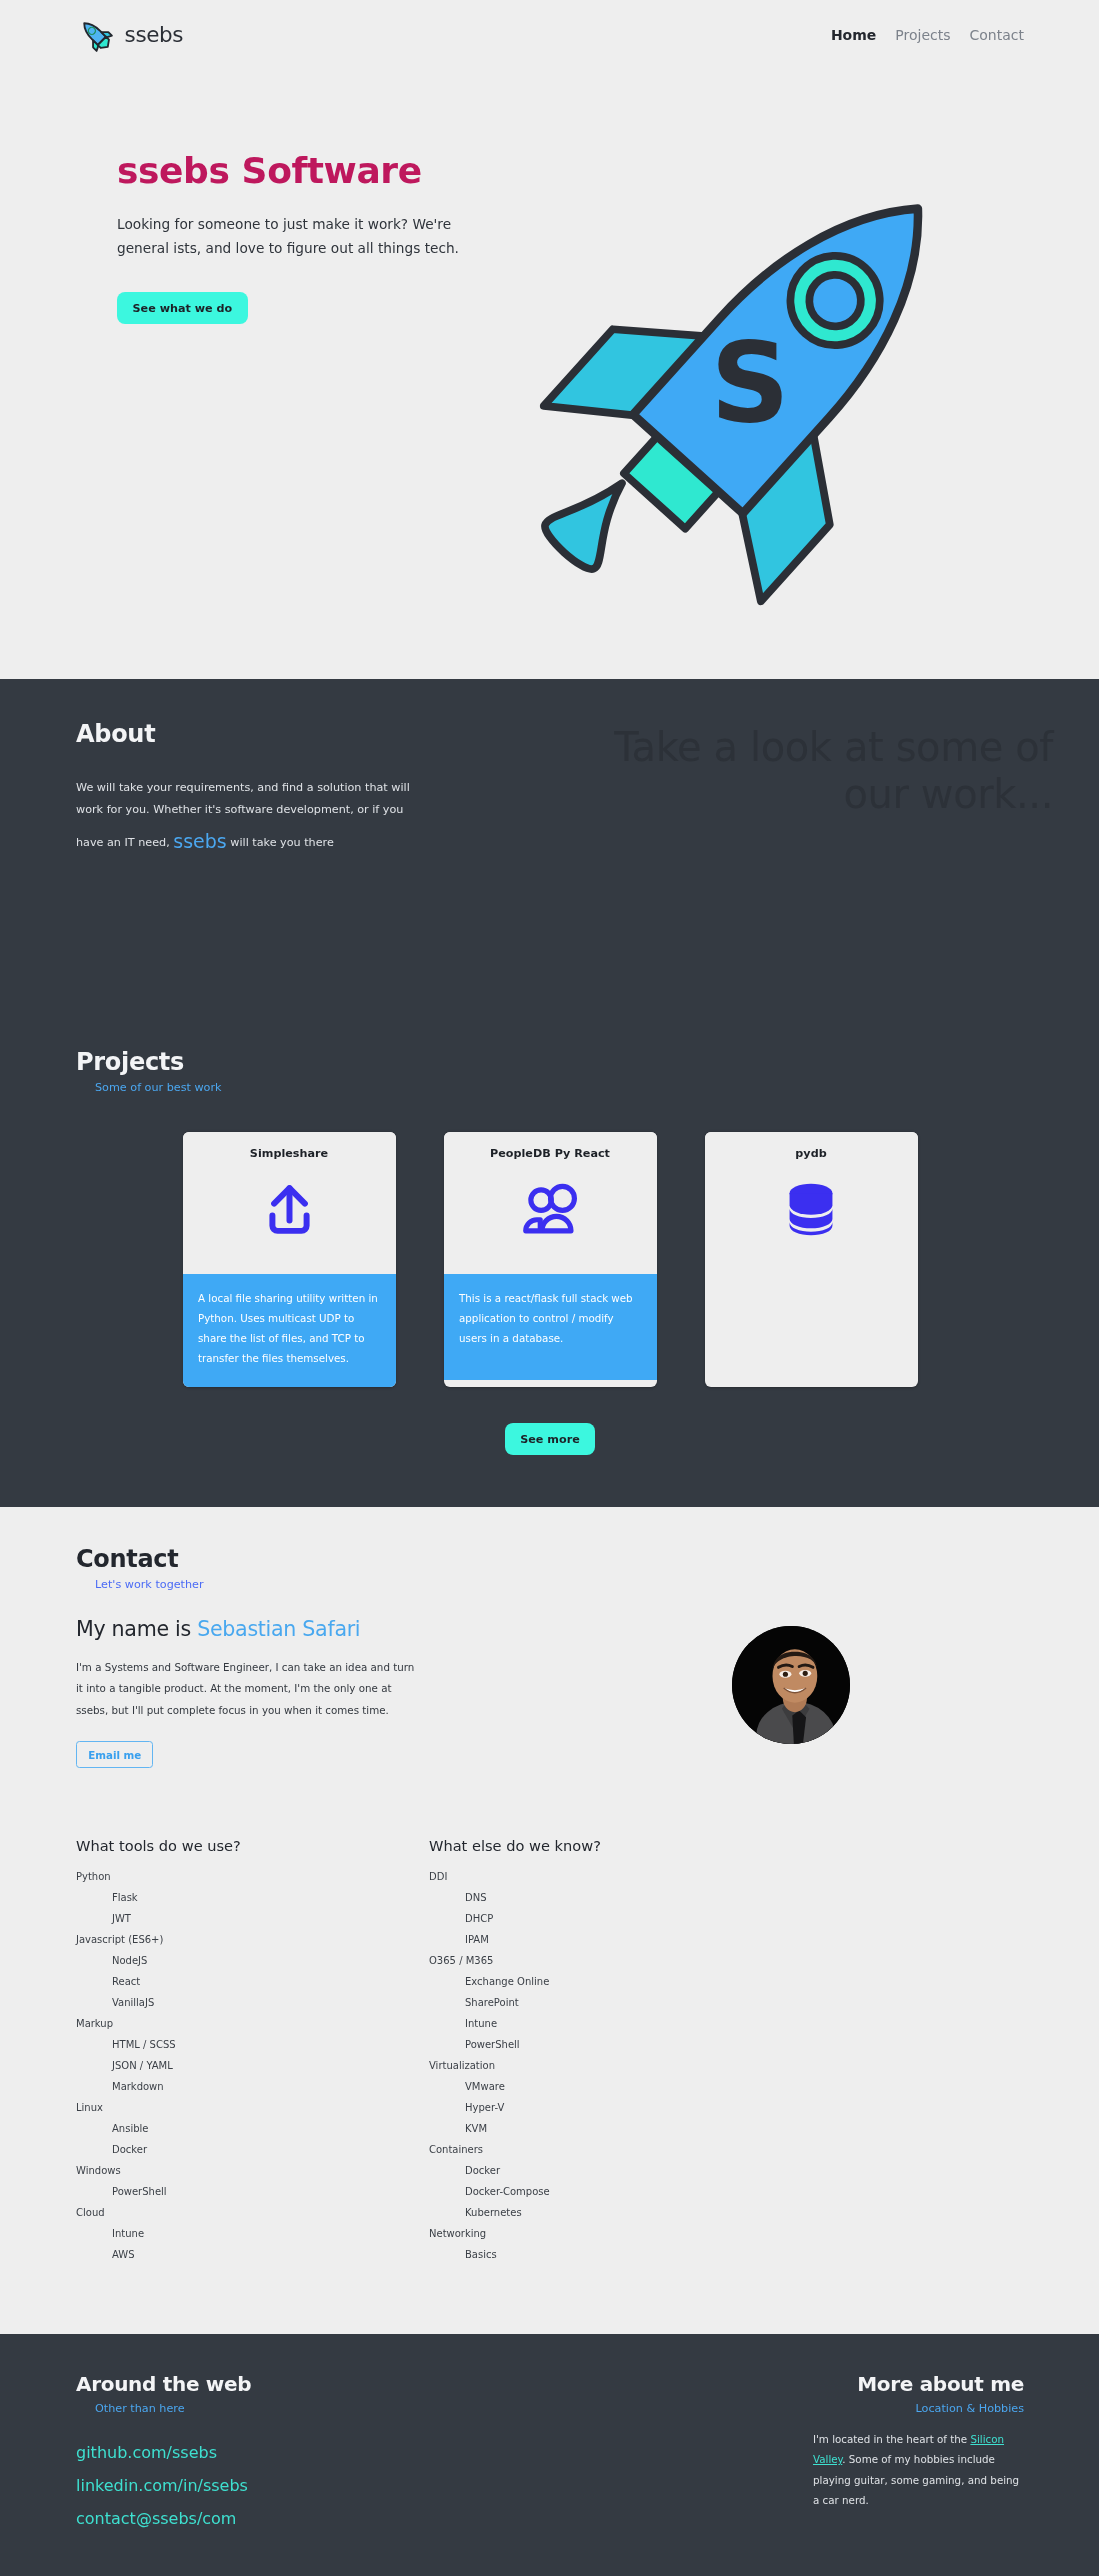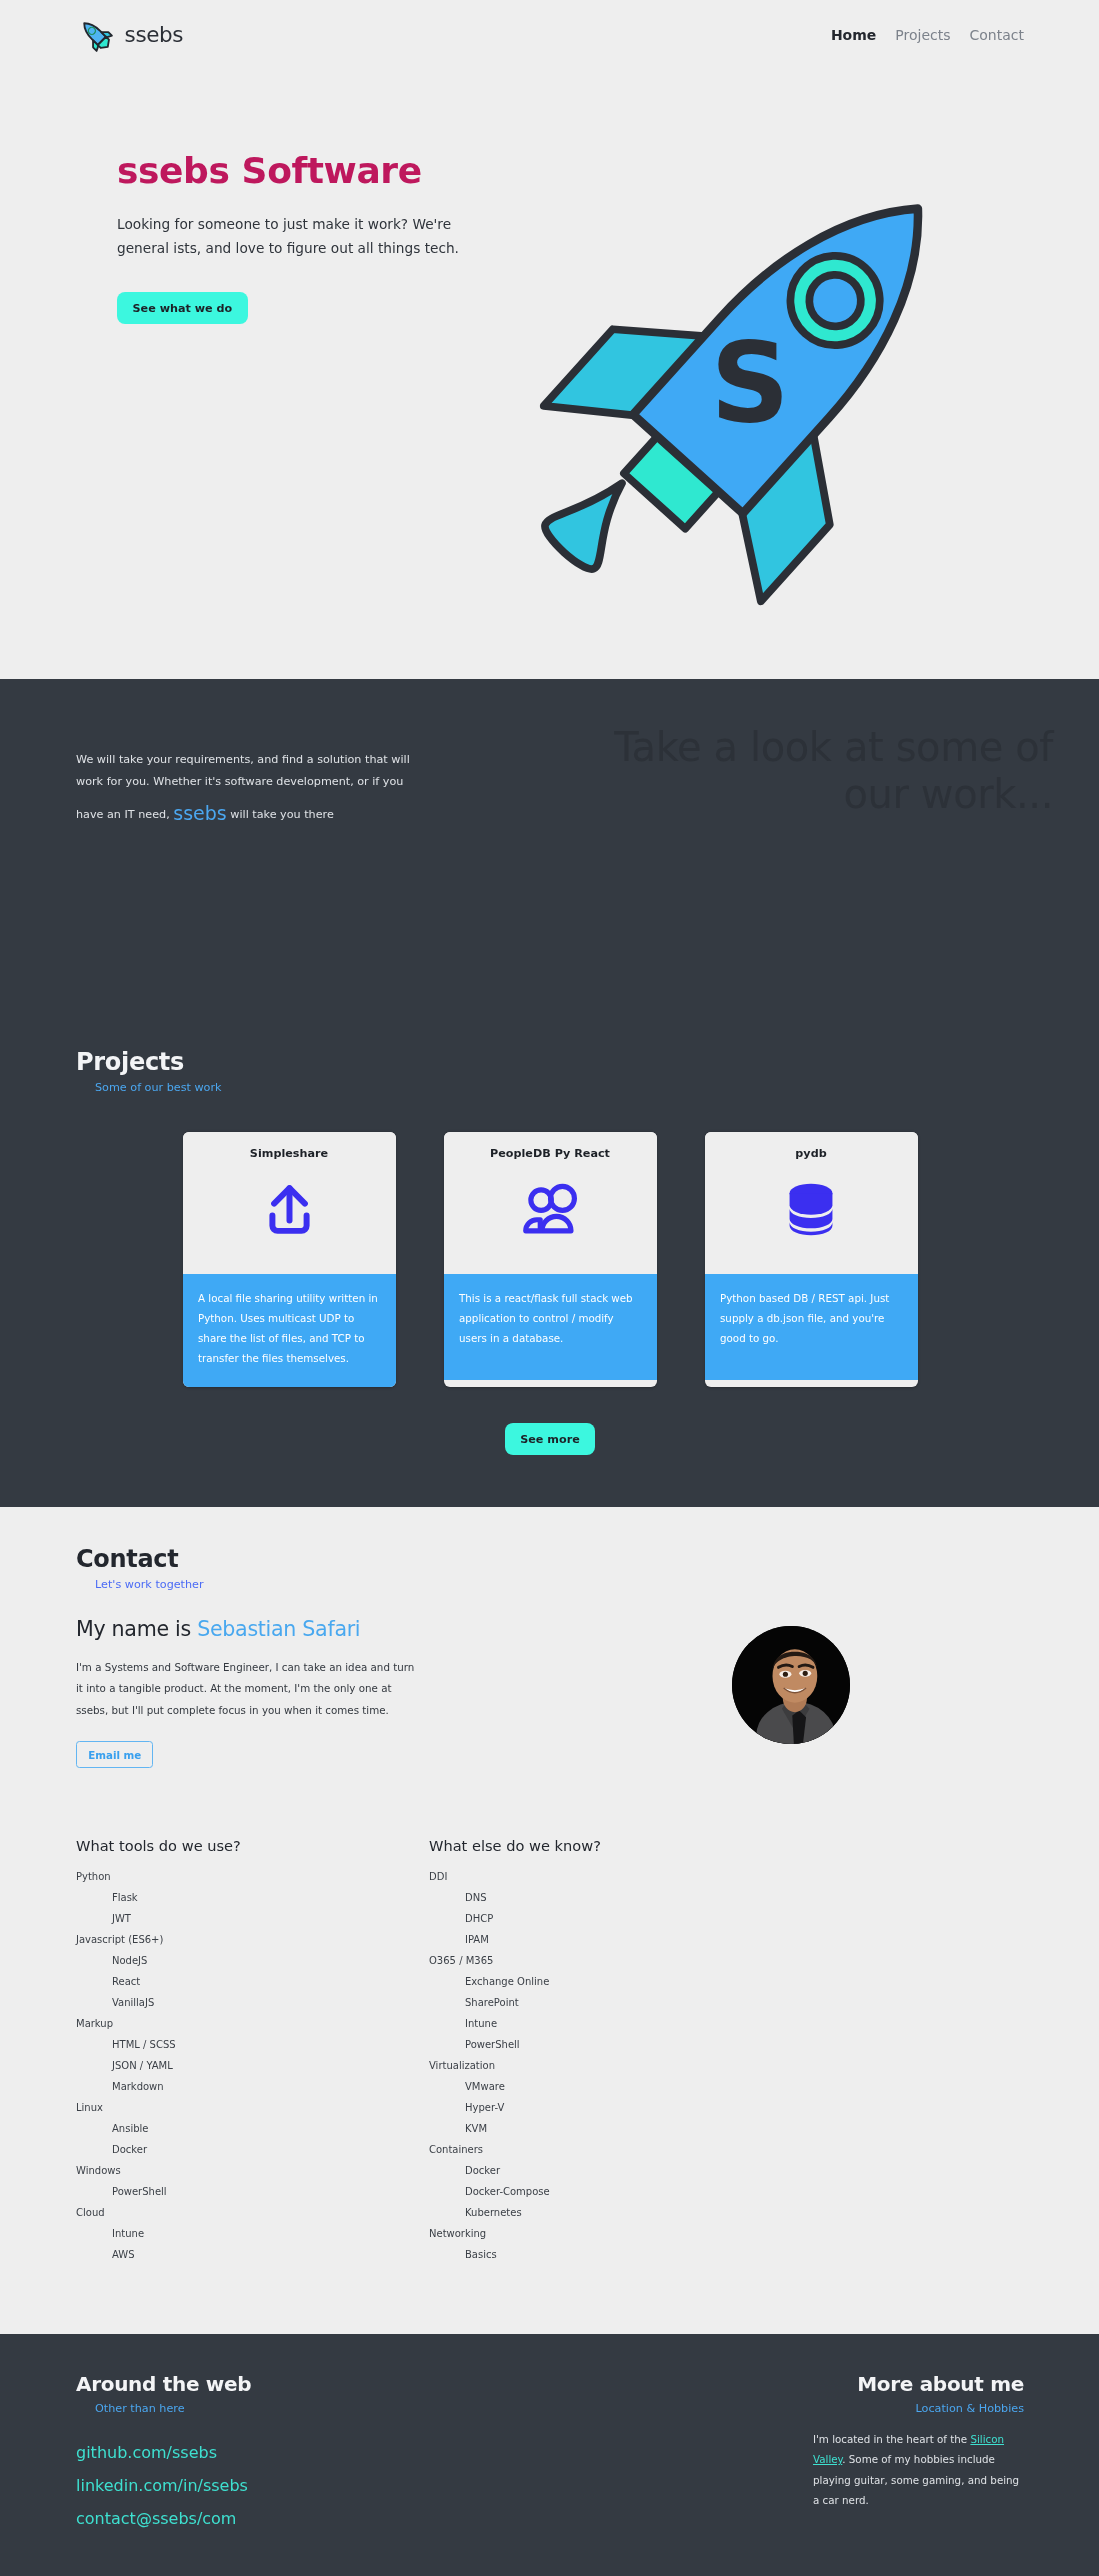--- a/index.html
+++ b/index.html
@@ -326,20 +326,21 @@
     <p class="hero-sub">Looking for someone to just make it work? We're general ists, and love to figure out all things tech.</p>
     <button class="btn-primary">See what we do</button>
   </div>
 </section>
 
 <section class="dark">
 
   <div class="about">
     <div class="bigquote">Take a look at some of our work...</div>
     <div class="sec-head">
+      <h2 class="sec-title">About</h2>
     </div>
     <div class="about-body">
       <span>We will take your requirements, and find a solution that will work for you. Whether it's software development, or if you have an IT need,</span>
       <span class="accent">ssebs</span>
       <span>will take you there</span>
     </div>
   </div>
 
   <div class="projects">
     <div class="sec-head">
@@ -383,21 +384,20 @@
           <div class="card-title">pydb</div>
           <div class="card-icon">
             <svg width="60" height="57" viewBox="0 0 70 66">
               <ellipse cx="35" cy="14" rx="25" ry="11" fill="#3b2ff0"></ellipse>
               <path d="M10 14 v14 a25 11 0 0 0 50 0 v-14 z" fill="#3b2ff0"></path>
               <path d="M10 32 v12 a25 11 0 0 0 50 0 v-12 a25 11 0 0 1 -50 0 z" fill="#3b2ff0"></path>
               <path d="M10 48 v4 a25 11 0 0 0 50 0 v-4 a25 11 0 0 1 -50 0 z" fill="#3b2ff0"></path>
             </svg>
           </div>
         </div>
-        <div class="card-body">Python based DB / REST api. Just supply a db.json file, and you're good to go.</div>
       </div>
 
     </div>
 
     <div class="see-more-wrap">
       <button class="btn-primary">See more</button>
     </div>
   </div>
 </section>
 

